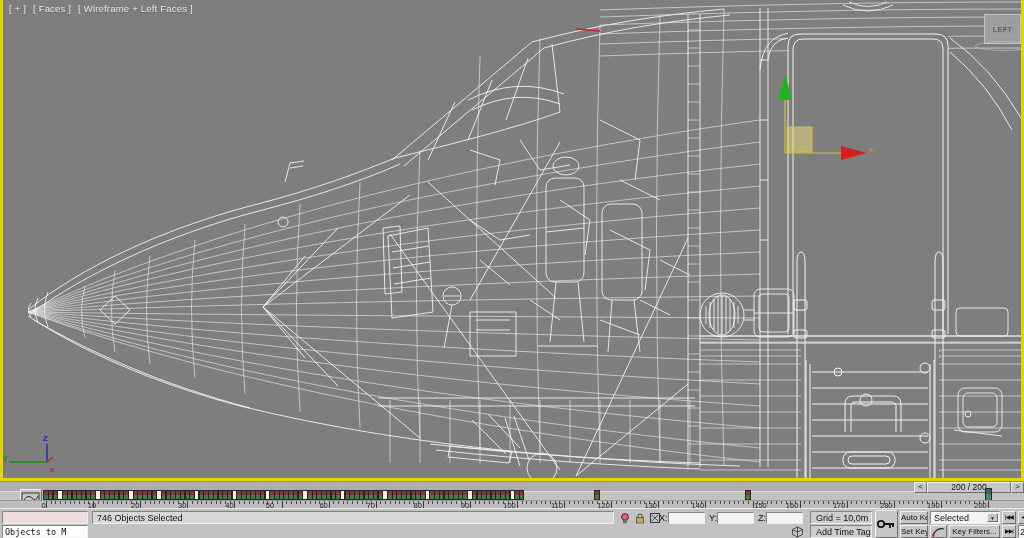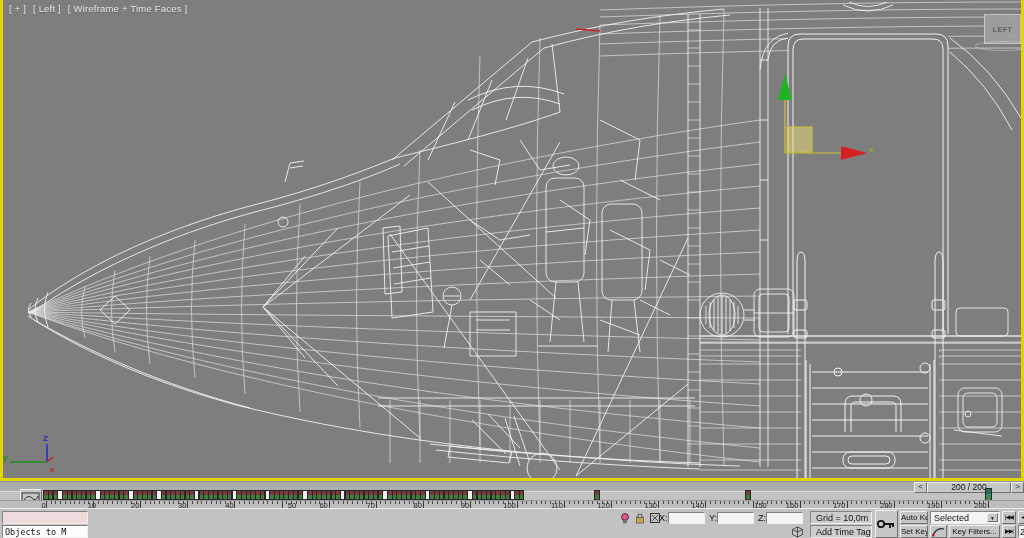--- a/index.html
+++ b/index.html
@@ -289,22 +289,22 @@
         <line x1="47" y1="462" x2="10" y2="462" stroke="#1f8f1f" stroke-width="1.4"></line>
         <line x1="47" y1="462" x2="53" y2="457" stroke="#cc2222" stroke-width="1.4"></line>
         <text x="43" y="441" fill="#2222cc">Z</text>
         <text x="3" y="460" fill="#1f8f1f">y</text>
         <text x="50" y="472" fill="#cc2222">x</text>
       </g>
     </svg>
 
     <div class="vp-label">
       <span>[ + ]</span>
-      <span>[ Left ]</span>
-      <span>[ Wireframe + Time Faces ]</span>
+      <span>[ Faces ]</span>
+      <span>[ Wireframe + Left Faces ]</span>
     </div>
 
     <div class="viewcube">
       <span>LEFT</span>
     </div>
     <div class="viewcube-ring"></div>
   </div>
 
   <div id="timeslider">
     <div class="ts-cluster">
@@ -480,21 +480,21 @@
         <div class="tick" style="left:239.1px"></div>
         <div class="tick" style="left:243.8px"></div>
         <div class="tick" style="left:248.5px"></div>
         <div class="tick" style="left:253.2px"></div>
         <div class="tick" style="left:257.9px"></div>
         <div class="tick" style="left:262.7px"></div>
         <div class="tick" style="left:267.4px"></div>
         <div class="tick" style="left:272.1px"></div>
         <div class="tick" style="left:276.8px"></div>
         <div class="tick major" style="left:281.5px"></div>
-        <div class="tick-label" style="left:297px">50</div>
+        <div class="tick-label" style="left:275px">50</div>
         <div class="tick" style="left:286.2px"></div>
         <div class="tick" style="left:290.9px"></div>
         <div class="tick" style="left:295.6px"></div>
         <div class="tick" style="left:300.3px"></div>
         <div class="tick" style="left:305.1px"></div>
         <div class="tick" style="left:309.8px"></div>
         <div class="tick" style="left:314.5px"></div>
         <div class="tick" style="left:319.2px"></div>
         <div class="tick" style="left:323.9px"></div>
         <div class="tick major" style="left:328.6px"></div>
@@ -654,20 +654,21 @@
         <div class="tick major" style="left:988.0px"></div>
         <div class="tick-label" style="left:988.0px">200</div>
       </div>
   </div>
 
   <div id="statusbar">
 
     <div class="sb sunken" style="left:2px; top:2px; width:86px; height:13px; background:#eedcdc;"></div>
     <div class="sb sunken mono" style="left:2px; top:16px; width:86px; height:13px; background:#fdfdfd; padding:1px 2px;">Objects to M</div>
 
+    <div class="sb sunken field" style="left:92px; top:2px; width:522px; height:13px;">746 Objects Selected</div>
 
     <div class="sb" style="left:619px; top:3px; width:12px; height:12px;">
       <svg width="12" height="12">
           <circle cx="6" cy="5" r="3.4" fill="#d95f93" stroke="#5a2040" stroke-width="1"></circle>
           <rect x="4.6" y="8" width="2.8" height="3" fill="#777" stroke="#444" stroke-width="0.5"></rect>
         </svg>
     </div>
     <div class="sb" style="left:634px; top:3px; width:12px; height:12px;">
       <svg width="12" height="12">
           <rect x="2.5" y="5.5" width="7" height="5.5" fill="#c9a84c" stroke="#555" stroke-width="0.8"></rect>

